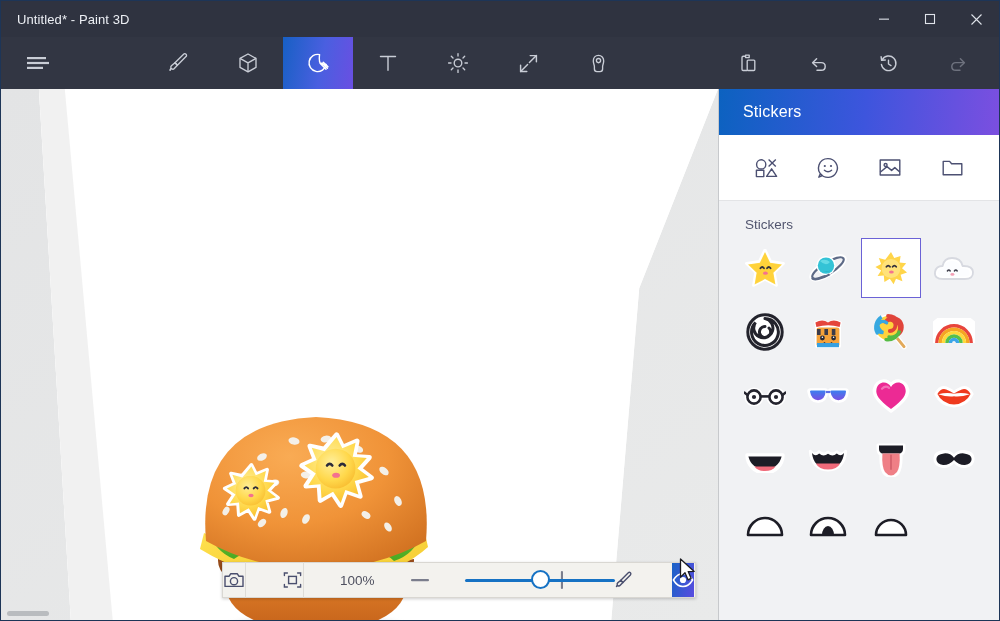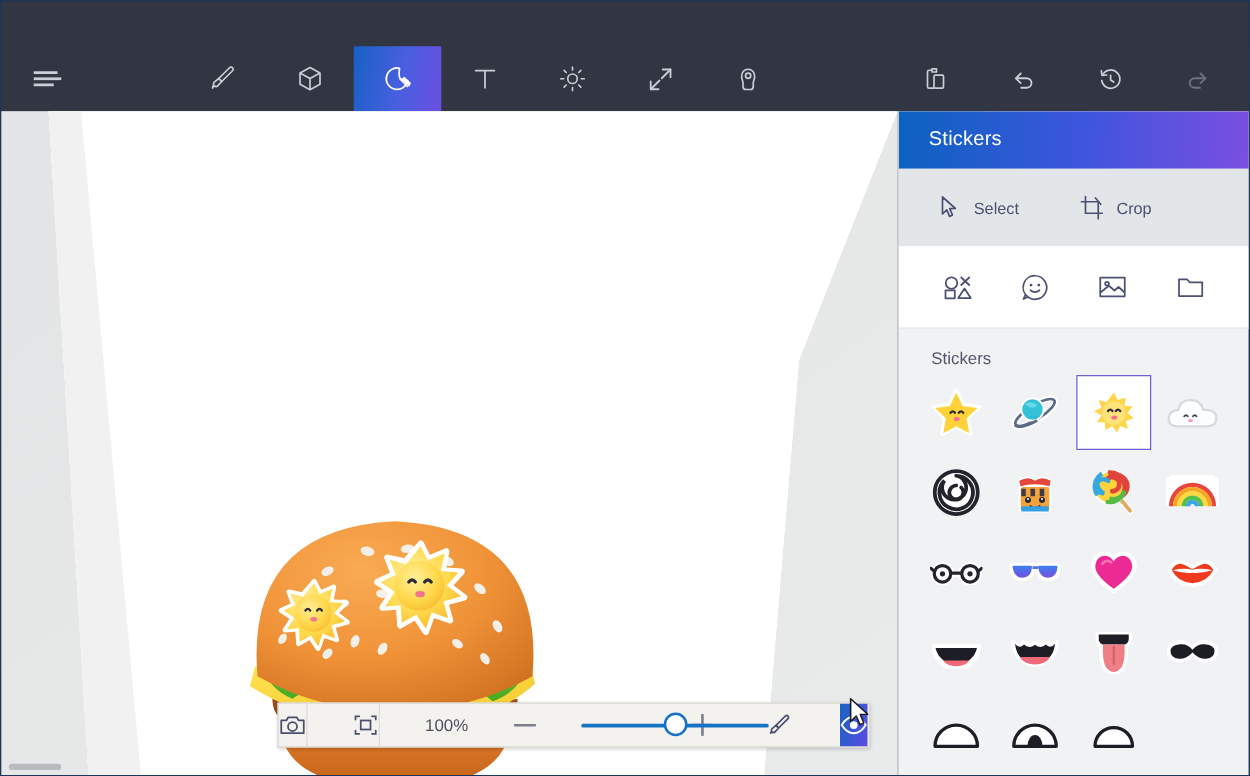--- a/index.html
+++ b/index.html
@@ -149,20 +149,40 @@
     width: 58px; height: 58px; background: #fff;
     border: 1.6px solid #6b62d6;
   }
   .cell svg, .cell .glyph { position: relative; z-index: 1; }
 </style>
 </head>
 <body>
 
 <div id="app">
 
+  <div id="titlebar">
+    <span id="title-text">Untitled* - Paint 3D</span>
+    <div id="winbtns">
+      <div class="winbtn">
+        <svg width="12" height="12" viewBox="0 0 12 12">
+            <rect x="1" y="5.6" width="10" height="1.1" fill="currentColor"></rect>
+          </svg>
+      </div>
+      <div class="winbtn">
+        <svg width="12" height="12" viewBox="0 0 12 12">
+            <rect x="1.5" y="1.5" width="9" height="9" fill="none" stroke="currentColor" stroke-width="1.1"></rect>
+          </svg>
+      </div>
+      <div class="winbtn">
+        <svg width="13" height="13" viewBox="0 0 13 13">
+            <path d="M1.5 1.5 L11.5 11.5 M11.5 1.5 L1.5 11.5" stroke="currentColor" stroke-width="1.1" fill="none"></path>
+          </svg>
+      </div>
+    </div>
+  </div>
 
   <div id="ribbon">
     <div id="rb-left">
       <div class="rb menu">
         <svg width="26" height="18" viewBox="0 0 26 18">
           <rect x="2" y="3" width="19" height="2.2" fill="currentColor"></rect>
           <rect x="2" y="7.9" width="22" height="2.2" fill="currentColor"></rect>
           <rect x="2" y="12.8" width="16" height="2.2" fill="currentColor"></rect>
         </svg>
       </div>
@@ -408,36 +428,20 @@
   <svg id="cursor" viewBox="0 0 18 24">
     <path d="M1.5 1 L1.5 19.2 L6 14.8 L9 21.8 L12.1 20.3 L9.2 13.6 L15.2 13.4 Z" fill="#ffffff" stroke="#1c1c22" stroke-width="1.3" stroke-linejoin="round"></path>
   </svg>
 
   <div id="panel">
 
     <div id="panel-head">
       <span id="panel-title">Stickers</span>
     </div>
 
-    <div id="tools-row">
-      <div class="tool" id="tool-select">
-        <svg width="19" height="20" viewBox="0 0 19 20" fill="none" stroke="currentColor" stroke-width="1.35" stroke-linejoin="round">
-          <path d="M3 1.6 L3 15.2 L6.4 11.9 L8.7 17.1 L11 16 L8.8 10.9 L13.3 10.8 Z"></path>
-        </svg>
-        <span class="tlbl">Select</span>
-      </div>
-      <div class="tool" id="tool-crop">
-        <svg width="21" height="21" viewBox="0 0 21 21" fill="none" stroke="currentColor" stroke-width="1.35" stroke-linecap="round">
-          <path d="M5.4 1.2 V14.6 H18.8"></path>
-          <path d="M2.2 5.4 H15.6 V19"></path>
-          <path d="M13.4 2.4 L17.6 7.4"></path>
-        </svg>
-        <span class="tlbl">Crop</span>
-      </div>
-    </div>
 
     <div id="cat-row">
       <div class="cat">
         <svg width="25" height="22" viewBox="0 0 25 22" fill="none" stroke="currentColor" stroke-width="1.4" stroke-linejoin="round">
           <circle cx="7.2" cy="7.4" r="4.6"></circle>
           <path d="M14.6 2.6 L21.8 9.4"></path>
           <path d="M21.8 2.6 L14.6 9.4"></path>
           <path d="M12.6 19.4 L17.6 11.8 L22.6 19.4 Z"></path>
           <path d="M2.4 13.2 H9.8 V19.6 H2.4 Z"></path>
         </svg>

